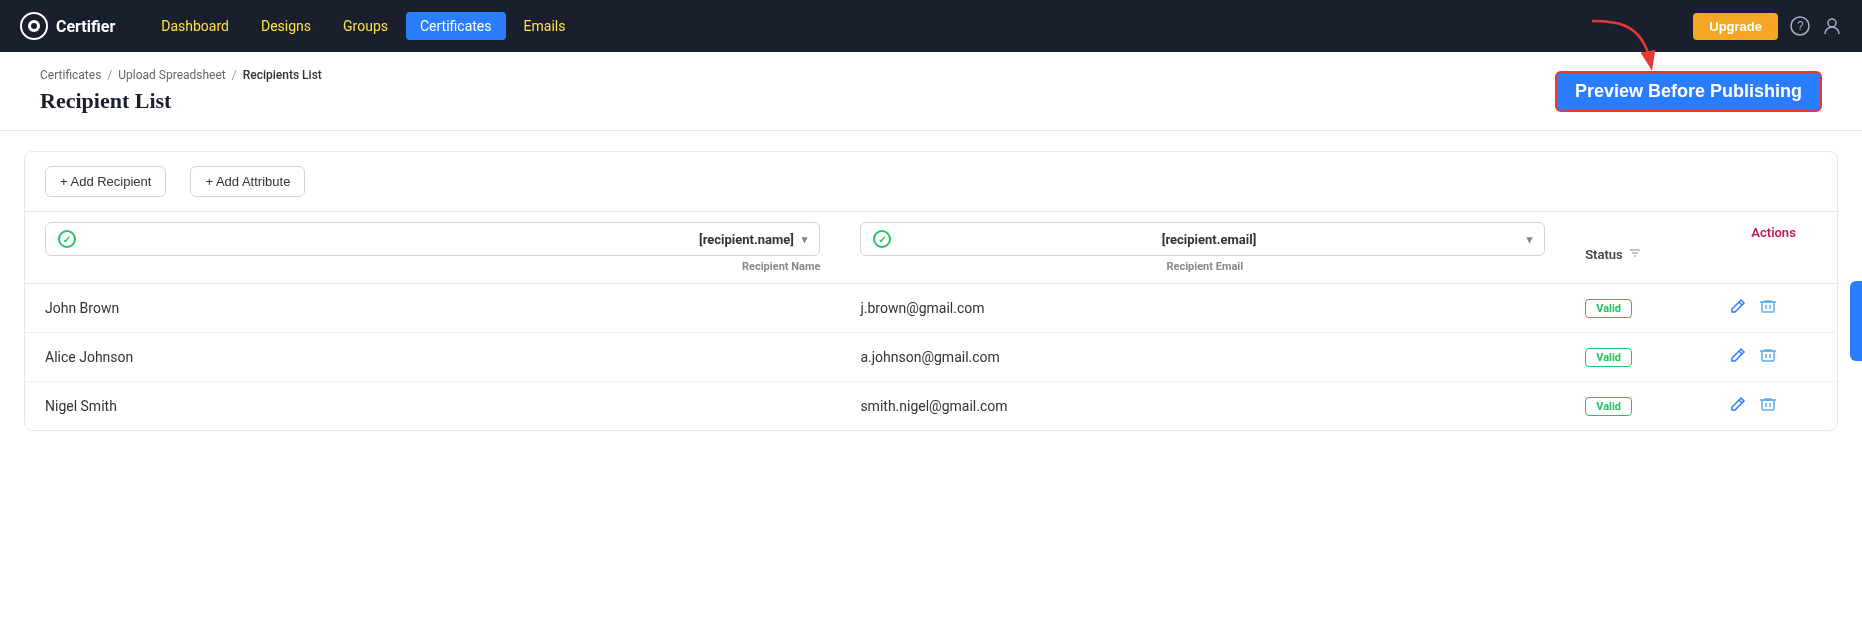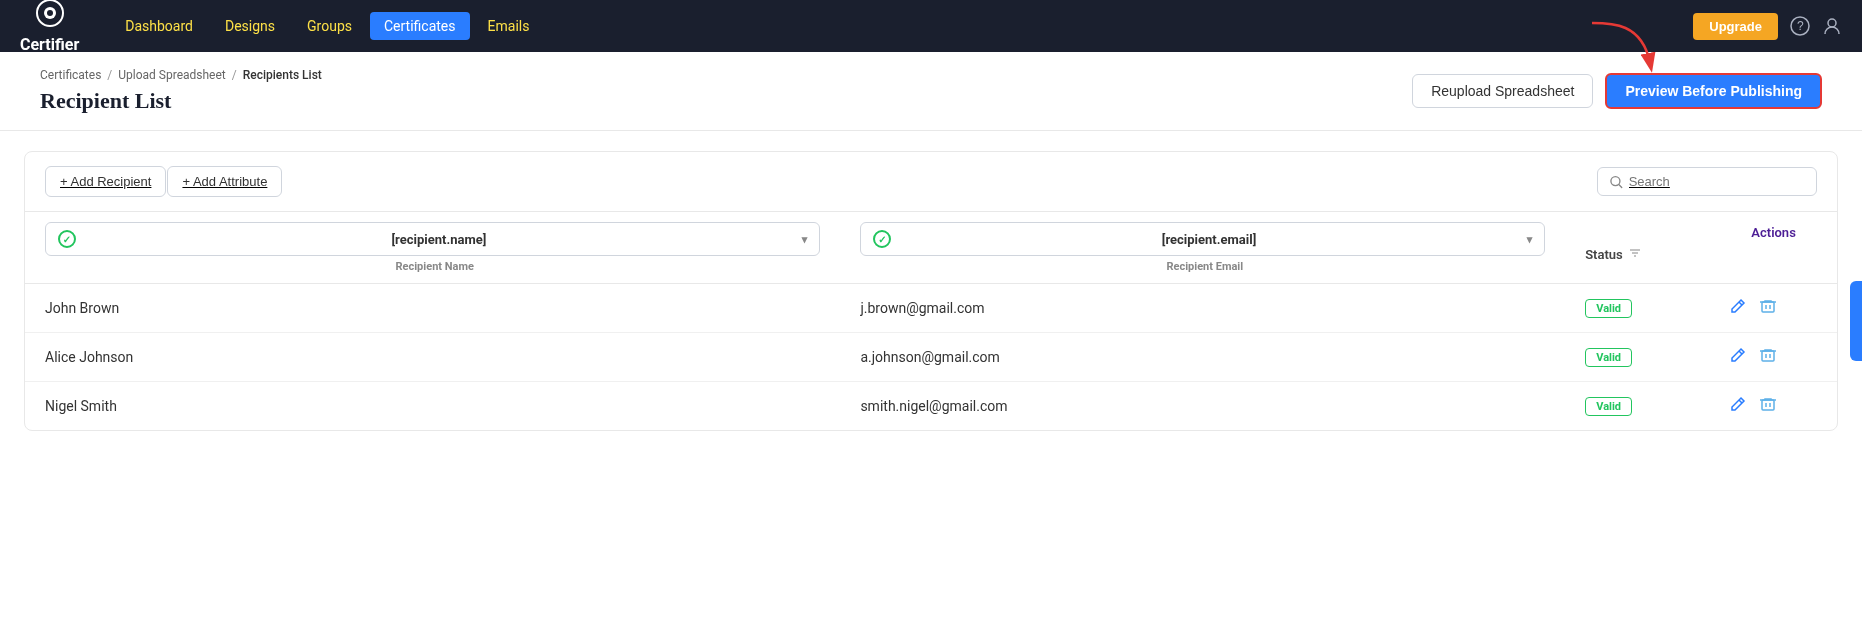--- a/index.html
+++ b/index.html
@@ -14,21 +14,20 @@
       padding: 0 20px;
       gap: 32px;
     }
     .navbar-brand {
       display: flex;
       align-items: center;
       gap: 8px;
       color: white;
       font-weight: 700;
       font-size: 16px;
-      flex-direction: column;
     }
     .brand-logo {
       width: 28px;
       height: 28px;
     }
     .nav-links {
       display: flex;
       align-items: center;
       gap: 4px;
       flex: 1;
@@ -121,21 +120,21 @@
       border-radius: 6px;
       font-size: 14px;
       cursor: pointer;
     }
     .preview-btn {
       background: #2a7dff;
       color: white;
       border: 2px solid #e53935;
       padding: 8px 18px;
       border-radius: 6px;
-      font-size: 14px;
+      font-size: 18px;
       font-weight: 600;
       cursor: pointer;
     }
 
     
     .arrow-annotation {
       position: absolute;
       top: -55px;
       right: 160px;
       width: 80px;
@@ -146,25 +145,24 @@
     
     .table-section {
       margin: 20px 24px;
       background: white;
       border: 1px solid #e8e8e8;
       border-radius: 8px;
       overflow: hidden;
     }
     .table-toolbar {
       display: flex;
-      align-items: center;
+      align-items: flex-end;
       padding: 14px 20px;
-      gap: 1px;
+      gap: 24px;
       border-bottom: 1px solid #e8e8e8;
-      text-decoration: underline;
     }
     .add-btn {
       display: flex;
       align-items: center;
       gap: 6px;
       background: white;
       border: 1px solid #d0d5dd;
       color: #333;
       padding: 7px 14px;
       border-radius: 6px;
@@ -197,21 +195,21 @@
       border-collapse: collapse;
     }
     .col-header-row {
       background: white;
       border-bottom: 1px solid #e8e8e8;
     }
     .col-header-cell {
       padding: 10px 20px;
       vertical-align: top;
     }
-    .col-header-cell.name-col { width: 45%; }
+    .col-header-cell.name-col { width: 45%; text-align: right; }
     .col-header-cell.email-col { width: 40%; }
     .col-header-cell.status-col { width: 8%; }
     .col-header-cell.actions-col { width: 7%; }
 
     .column-select {
       display: flex;
       align-items: center;
       border: 1px solid #d0d5dd;
       border-radius: 6px;
       padding: 7px 12px;
@@ -258,21 +256,21 @@
       gap: 6px;
       font-size: 13px;
       font-weight: 600;
       color: #444;
       margin-top: 25px;
     }
     .filter-icon { color: #888; font-size: 12px; }
     .actions-col-header {
       font-size: 13px;
       font-weight: 600;
-      color: #4c1d95;
+      color: #be185d;
     }
 
     .data-row {
       border-bottom: 1px solid #f0f0f0;
     }
     .data-row:last-child { border-bottom: none; }
     .data-cell {
       padding: 14px 20px;
       font-size: 14px;
       color: #333;
@@ -364,38 +362,30 @@
 
       <svg class="arrow-annotation" viewBox="0 0 80 60">
         <defs>
           <marker id="arrowhead" markerWidth="8" markerHeight="6" refX="4" refY="3" orient="auto">
             <polygon points="0 0, 8 3, 0 6" fill="#e53935"></polygon>
           </marker>
         </defs>
         <path d="M10,5 C30,5 60,5 68,45" stroke="#e53935" stroke-width="2.5" fill="none" marker-end="url(#arrowhead)"></path>
       </svg>
 
-      <button class="reupload-btn">Reupload Spreadsheet</button>
       <button class="preview-btn">Preview Before Publishing</button>
     </div>
   </div>
 
   <div class="table-section">
 
     <div class="table-toolbar">
       <button class="add-btn">+ Add Recipient</button>
       <button class="add-btn">+ Add Attribute</button>
 
-      <div class="search-wrapper">
-        <svg width="14" height="14" viewBox="0 0 14 14" fill="none">
-          <circle cx="6" cy="6" r="5" stroke="#888" stroke-width="1.5"></circle>
-          <line x1="10" y1="10" x2="13" y2="13" stroke="#888" stroke-width="1.5" stroke-linecap="round"></line>
-        </svg>
-        <input class="search-input" type="text" placeholder="Search" style="">
-      </div>
     </div>
 
     <table class="data-table">
       <thead>
         <tr class="col-header-row">
           <th class="col-header-cell name-col">
             <div class="column-select">
               <div class="col-check-icon"></div>
               <span class="col-select-text">[recipient.name]</span>
               <span class="col-chevron">▾</span>

